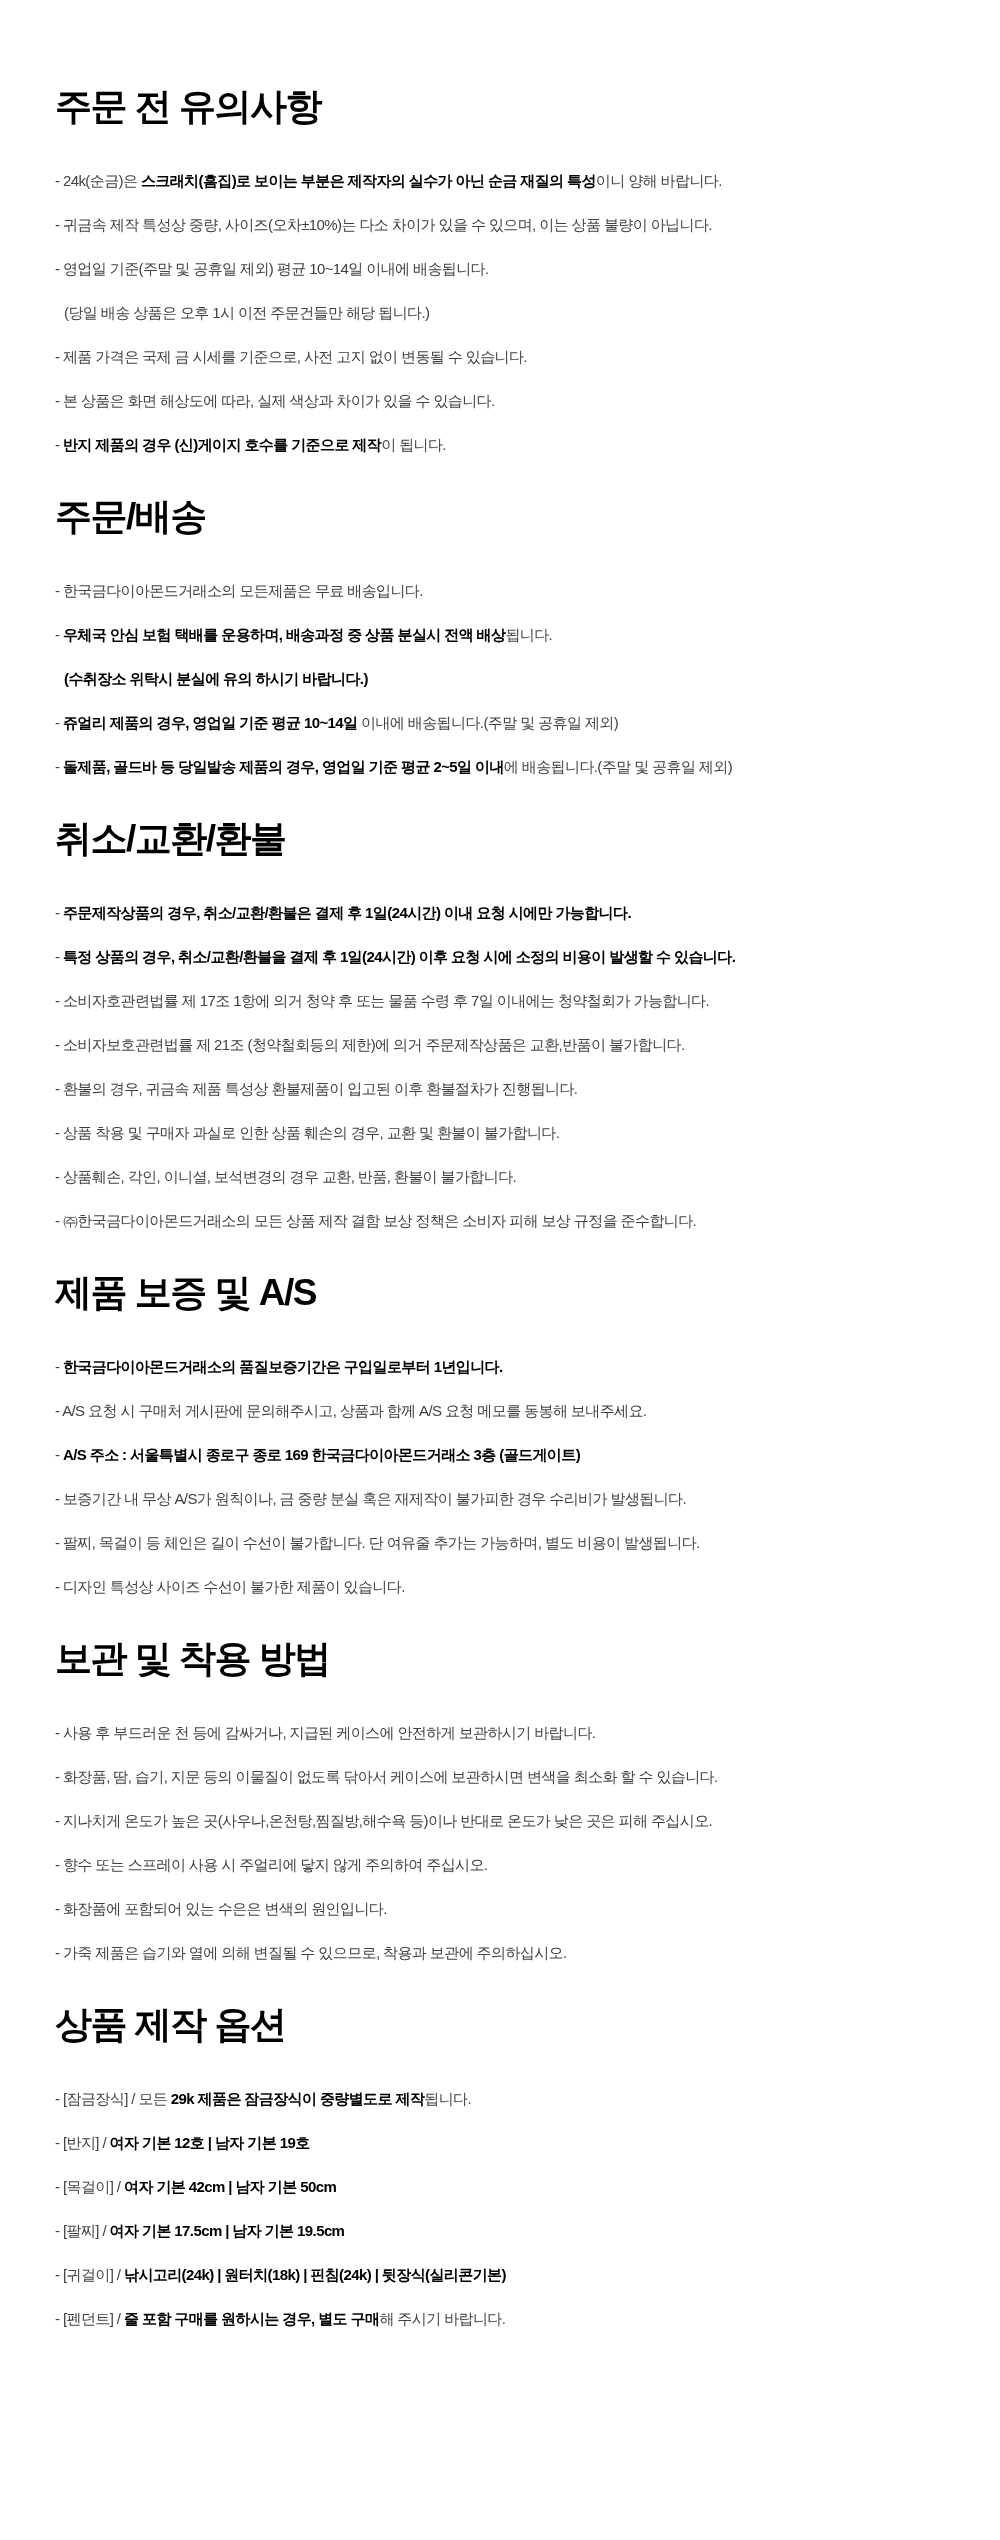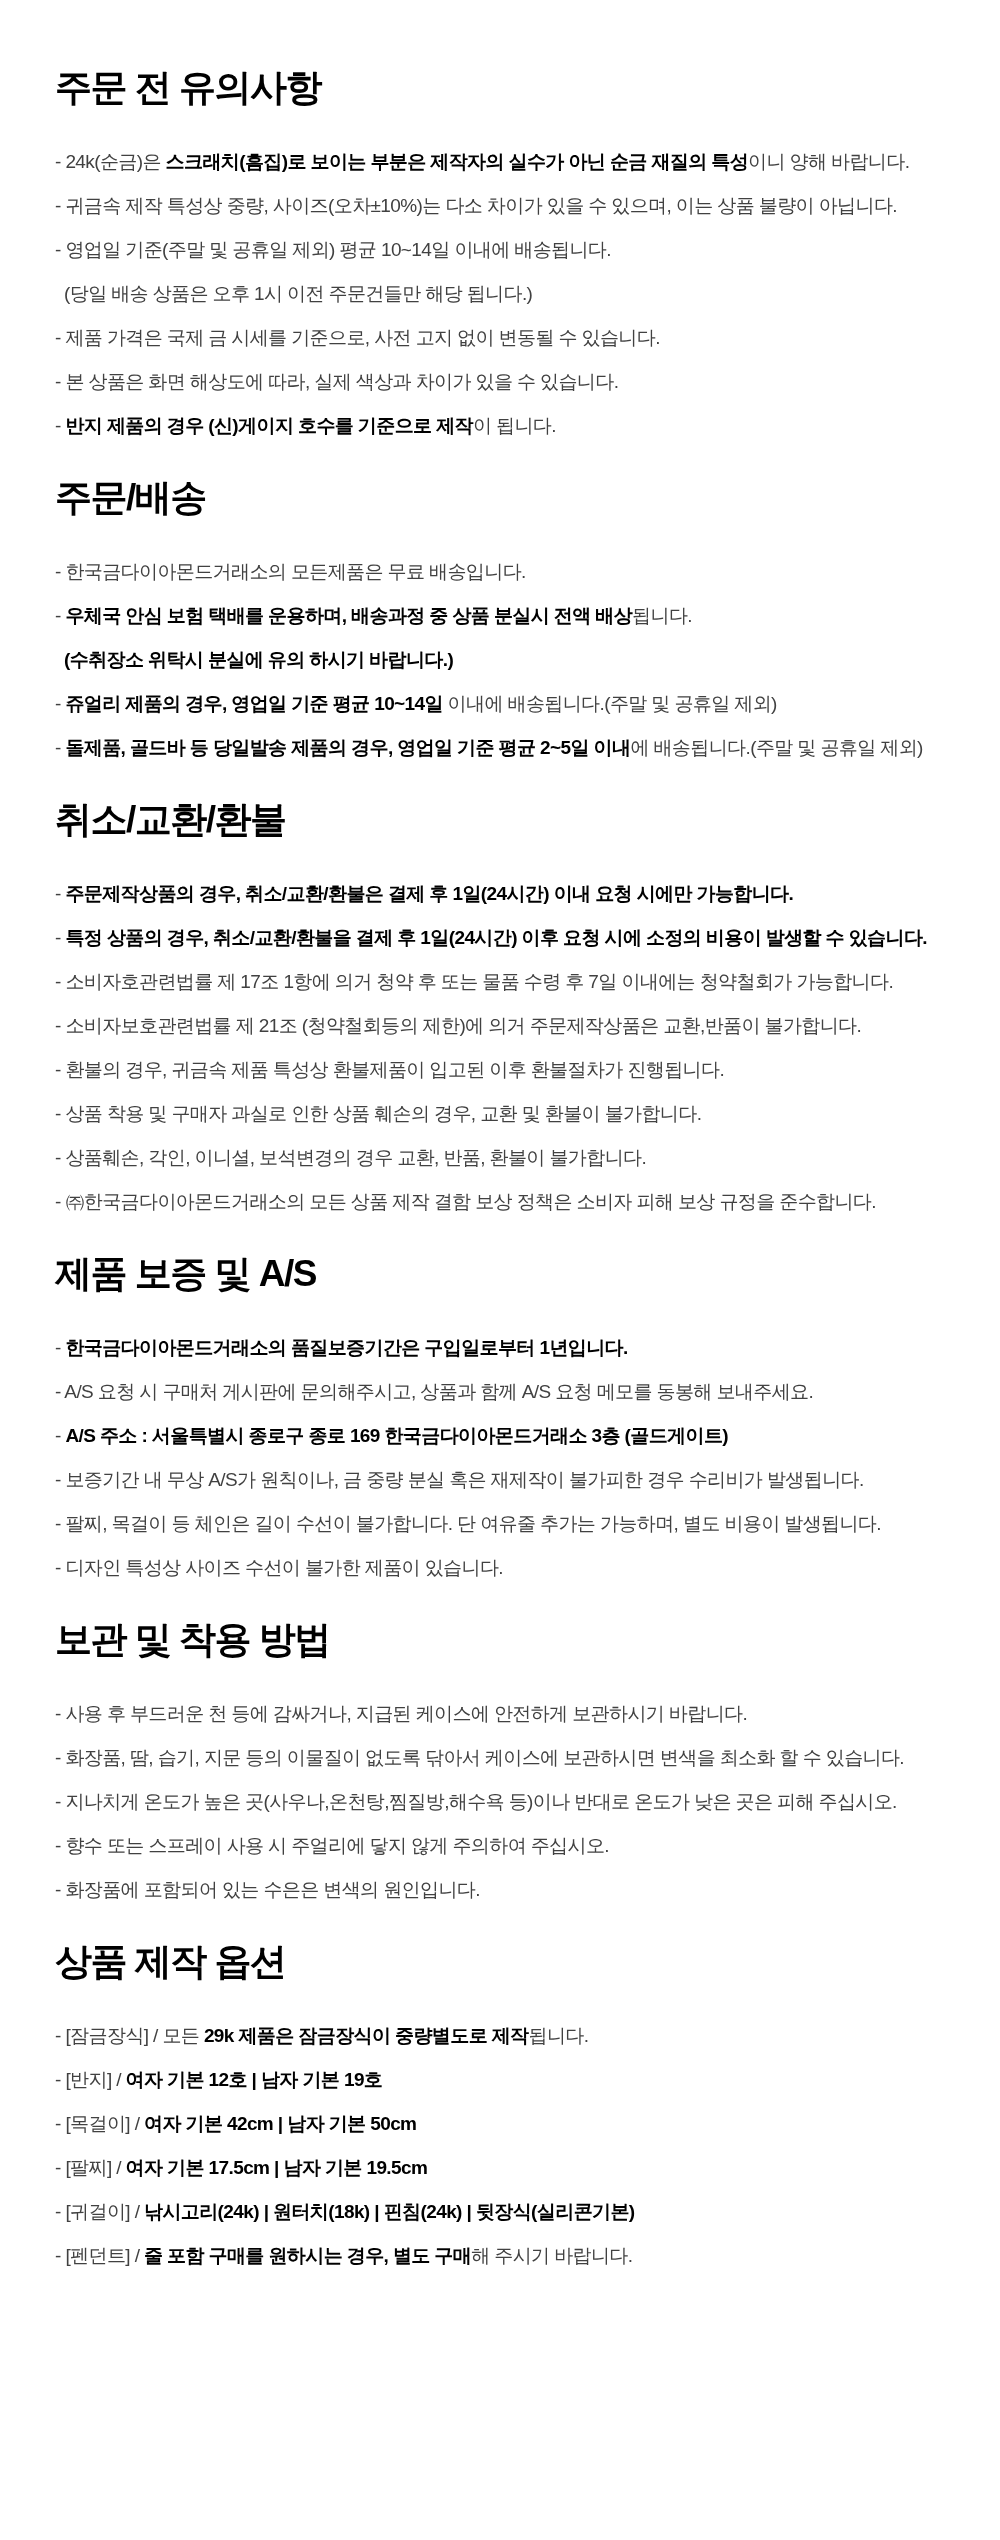--- a/index.html
+++ b/index.html
@@ -7,38 +7,38 @@
     padding: 0;
     background: #ffffff;
   }
   body {
     width: 1000px;
     min-height: 2540px;
     font-family: "Liberation Sans", sans-serif;
     -webkit-font-smoothing: antialiased;
   }
   .container {
-    padding: 66px 30px 40px 55px;
+    padding: 85px 30px 40px 55px;
   }
   section.notice-section {
     margin-bottom: 38px;
   }
   section.notice-section:last-child {
     margin-bottom: 0;
   }
   h2.section-title {
     margin: 0 0 40px 0;
     font-size: 37px;
     line-height: 44px;
     font-weight: 800;
     color: #000000;
     letter-spacing: -1.5px;
   }
   .item {
-    font-size: 19px;
+    font-size: 15px;
     line-height: 24px;
     margin-bottom: 20px;
     color: #414141;
     letter-spacing: -0.6px;
     white-space: nowrap;
     font-weight: 400;
   }
   .item:last-child {
     margin-bottom: 0;
   }
@@ -92,20 +92,21 @@
       <div class="item"><span>- 팔찌, 목걸이 등 체인은 길이 수선이 불가합니다. 단 여유줄 추가는 가능하며, 별도 비용이 발생됩니다.</span></div>
       <div class="item"><span>- 디자인 특성상 사이즈 수선이 불가한 제품이 있습니다.</span></div>
     </section>
     <section class="notice-section">
       <h2 class="section-title">보관 및 착용 방법</h2>
       <div class="item"><span>- 사용 후 부드러운 천 등에 감싸거나, 지급된 케이스에 안전하게 보관하시기 바랍니다.</span></div>
       <div class="item"><span>- 화장품, 땀, 습기, 지문 등의 이물질이 없도록 닦아서 케이스에 보관하시면 변색을 최소화 할 수 있습니다.</span></div>
       <div class="item"><span>- 지나치게 온도가 높은 곳(사우나,온천탕,찜질방,해수욕 등)이나 반대로 온도가 낮은 곳은 피해 주십시오.</span></div>
       <div class="item"><span>- 향수 또는 스프레이 사용 시 주얼리에 닿지 않게 주의하여 주십시오.</span></div>
       <div class="item"><span>- 화장품에 포함되어 있는 수은은 변색의 원인입니다.</span></div>
+      <div class="item"><span>- 가죽 제품은 습기와 열에 의해 변질될 수 있으므로, 착용과 보관에 주의하십시오.</span></div>
     </section>
     <section class="notice-section">
       <h2 class="section-title">상품 제작 옵션</h2>
       <div class="item"><span>- [잠금장식] / 모든 </span><b>29k 제품은 잠금장식이 중량별도로 제작</b><span>됩니다.</span></div>
       <div class="item"><span>- [반지] / </span><b>여자 기본 12호 | 남자 기본 19호</b></div>
       <div class="item"><span>- [목걸이] / </span><b>여자 기본 42cm | 남자 기본 50cm</b></div>
       <div class="item"><span>- [팔찌] / </span><b>여자 기본 17.5cm | 남자 기본 19.5cm</b></div>
       <div class="item"><span>- [귀걸이] / </span><b>낚시고리(24k) | 원터치(18k) | 핀침(24k) | 뒷장식(실리콘기본)</b></div>
       <div class="item"><span>- [펜던트] / </span><b>줄 포함 구매를 원하시는 경우, 별도 구매</b><span>해 주시기 바랍니다.</span></div>
     </section>

